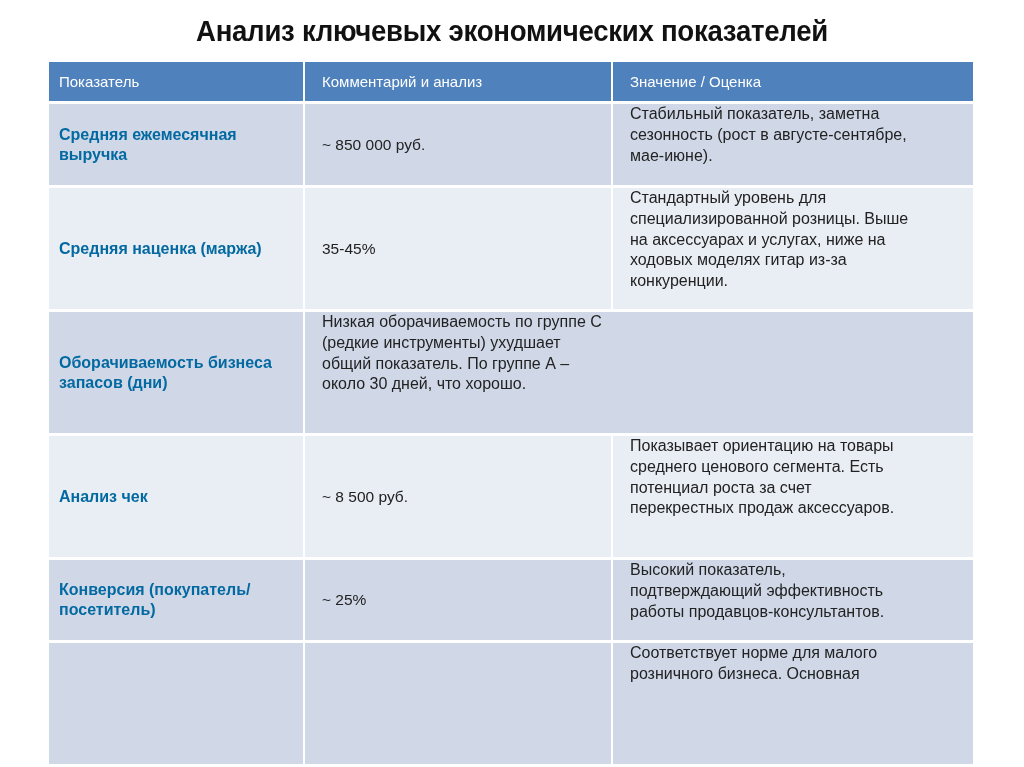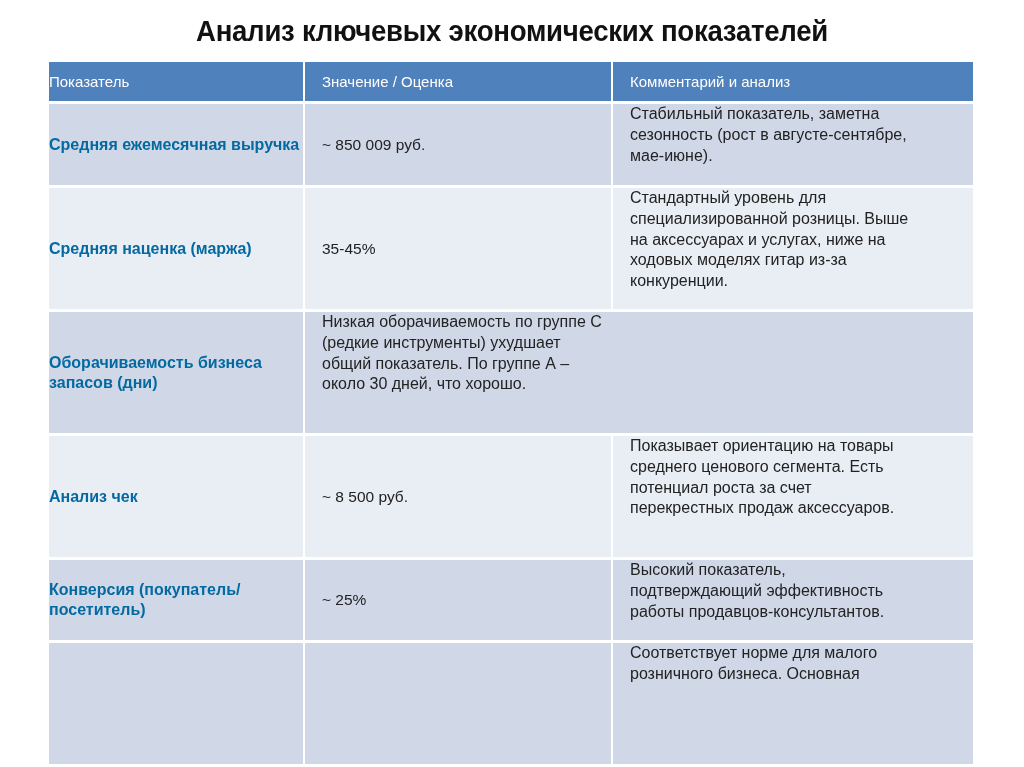--- a/index.html
+++ b/index.html
@@ -6,49 +6,49 @@
   body { width: 1024px; height: 767px; overflow: hidden; position: relative; font-family: "Liberation Sans", sans-serif; }
   .title {
     position: absolute; left: 0; top: 14px; width: 1024px; text-align: center;
     font-size: 30px; font-weight: bold; color: #111; letter-spacing: -0.3px;
     transform: scaleX(0.92); transform-origin: center;
   }
   .table { position: absolute; left: 49px; top: 62px; width: 924px; }
   .row { display: flex; border-bottom: 3px solid #ffffff; box-sizing: border-box; }
   .cell { box-sizing: border-box; border-right: 2px solid #ffffff; display: flex; align-items: center; }
   .cell:last-child { border-right: none; }
-  .c1 { width: 256px; }
+  .c1 { width: 256px; padding-left: 10px; }
   .c2 { width: 308px; padding-left: 17px; }
   .c3 { width: 308px; padding-left: 17px; padding-right: 10px; }
   .hdr { background: #4f81bd; height: 42px; }
   .hdr .cell { color: #ffffff; font-size: 15px; }
   .odd { background: #d0d8e8; }
   .even { background: #e9edf4; }
   .name { font-size: 16px; font-weight: bold; color: #0369a1; line-height: 20px; }
   .val { font-size: 15.5px; color: #222; }
   .cmt { font-size: 16px; color: #222; line-height: 20.8px; align-self: flex-start; }
 </style>
 </head>
 <body>
 
 <div class="title">Анализ ключевых экономических показателей</div>
 
 <div class="table">
   <div class="row hdr">
     <div class="cell c1">Показатель</div>
+    <div class="cell c3">Комментарий и анализ</div>
     <div class="cell c2">Значение / Оценка</div>
-    <div class="cell c3">Комментарий и анализ</div>
   </div>
 
   <div class="row odd" style="height:84px">
     <div class="cell c1">
         <span class="name">Средняя ежемесячная выручка</span>
       </div>
     <div class="cell c2">
-        <span class="val">~ 850 009 руб.</span>
+        <span class="val">~ 850 000 руб.</span>
       </div>
     <div class="cell c3">
         <span class="cmt">Стабильный показатель, заметна сезонность (рост в августе-сентябре, мае-июне).</span>
       </div>
   </div>
 
   <div class="row even" style="height:124px">
     <div class="cell c1">
         <span class="name">Средняя наценка (маржа)</span>
       </div>

